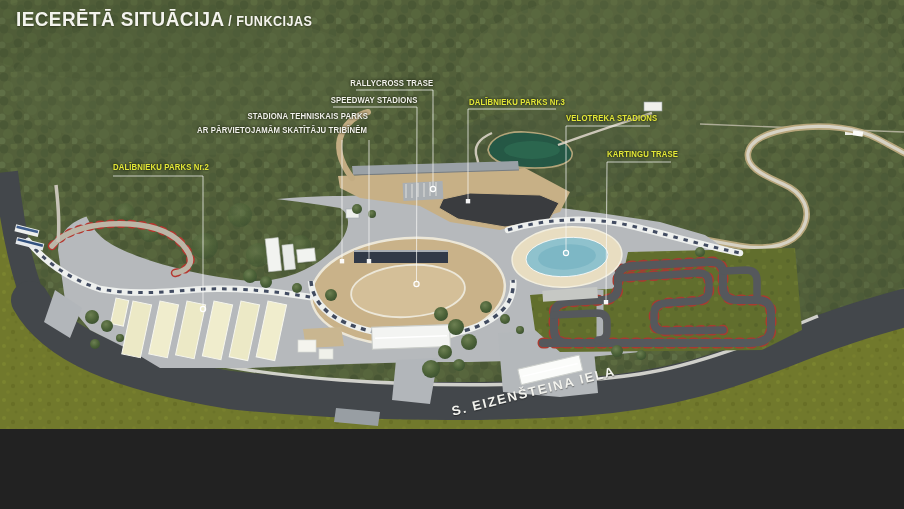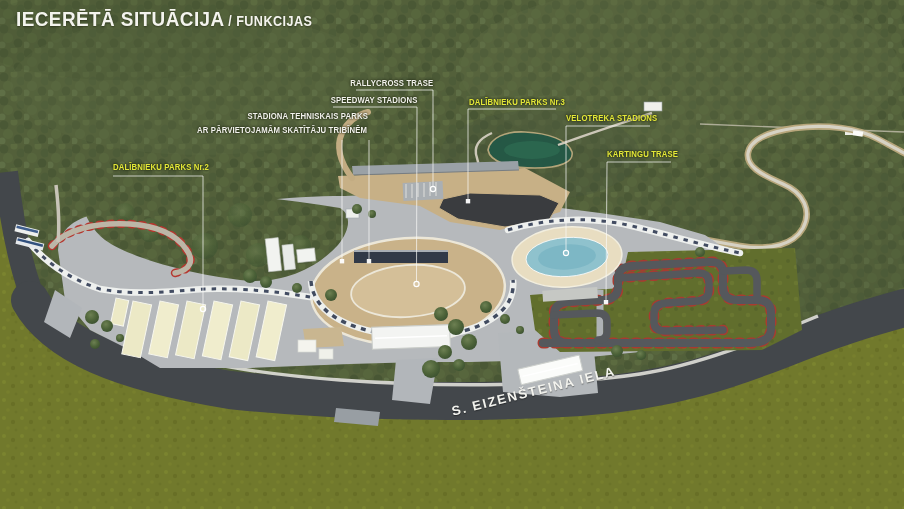--- a/index.html
+++ b/index.html
@@ -1,16 +1,16 @@
 <!DOCTYPE html>
 <html><head>
 <meta charset="utf-8">
 <style>
   html,body{margin:0;padding:0;background:#222;}
-  #stage{position:relative;width:904px;height:509px;overflow:hidden;
+  #stage{position:relative;width:904px;height:429px;overflow:hidden;
          font-family:"Liberation Sans",sans-serif;}
   #scene{position:absolute;left:0;top:0;}
   
   .title{position:absolute;left:16px;top:7px;color:#f4f4ee;white-space:nowrap;
          text-shadow:0 1px 2px rgba(25,30,12,.55);transform:scaleX(.9);transform-origin:0 0;}
   .title-main{font-size:21px;font-weight:700;letter-spacing:.5px;}
   .title-sub{font-size:14px;font-weight:700;letter-spacing:.5px;margin-left:4px;}
   
   .lbl{position:absolute;font-weight:700;font-size:8.6px;line-height:1.2;white-space:nowrap;
        letter-spacing:.15px;text-shadow:0 0 2px rgba(28,34,16,.95),0 0 3px rgba(28,34,16,.65);}

